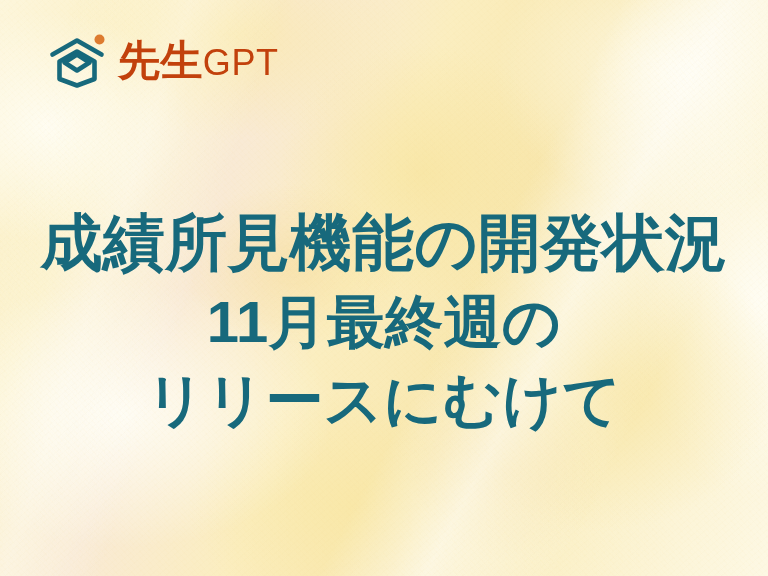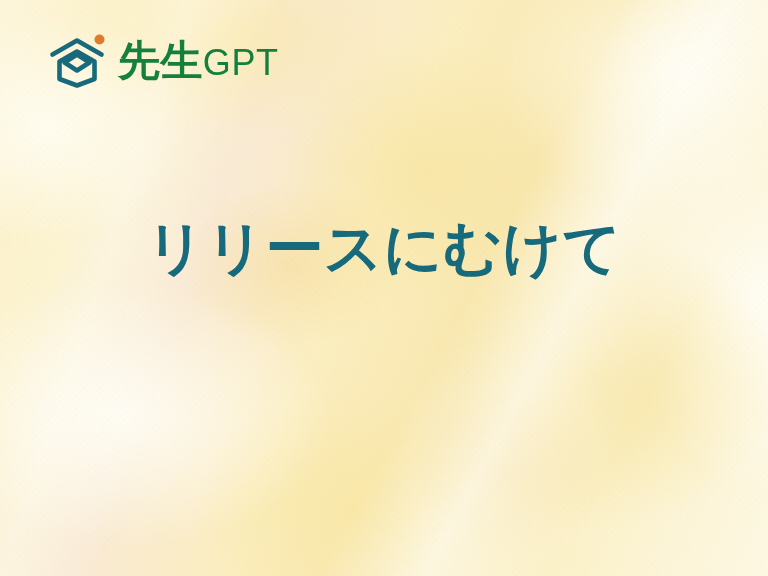--- a/index.html
+++ b/index.html
@@ -89,21 +89,21 @@
   .logo-mark {
     width: 58px;
     height: 58px;
     flex: none;
     display: block;
   }
 
   .logo-text {
     display: flex;
     align-items: baseline;
-    color: #15803d;
+    color: #c2410c;
     line-height: 1;
     white-space: nowrap;
   }
 
   .logo-text .jp {
     font-size: 42px;
     font-weight: 600;
     letter-spacing: 0.01em;
   }
 
@@ -156,16 +156,18 @@
       </g>
       <circle cx="51.5" cy="7.5" r="5" fill="#dd7b2f"></circle>
     </svg>
     <span class="logo-text">
       <span class="jp">先生</span>
         <span class="en">GPT</span>
     </span>
   </div>
 
   <div class="title-block">
+    <span class="title-line l1">成績所見機能の開発状況</span>
+    <span class="title-line l2">11月最終週の</span>
     <span class="title-line l3">リリースにむけて</span>
   </div>
 
 </div>
 
 </body></html>

